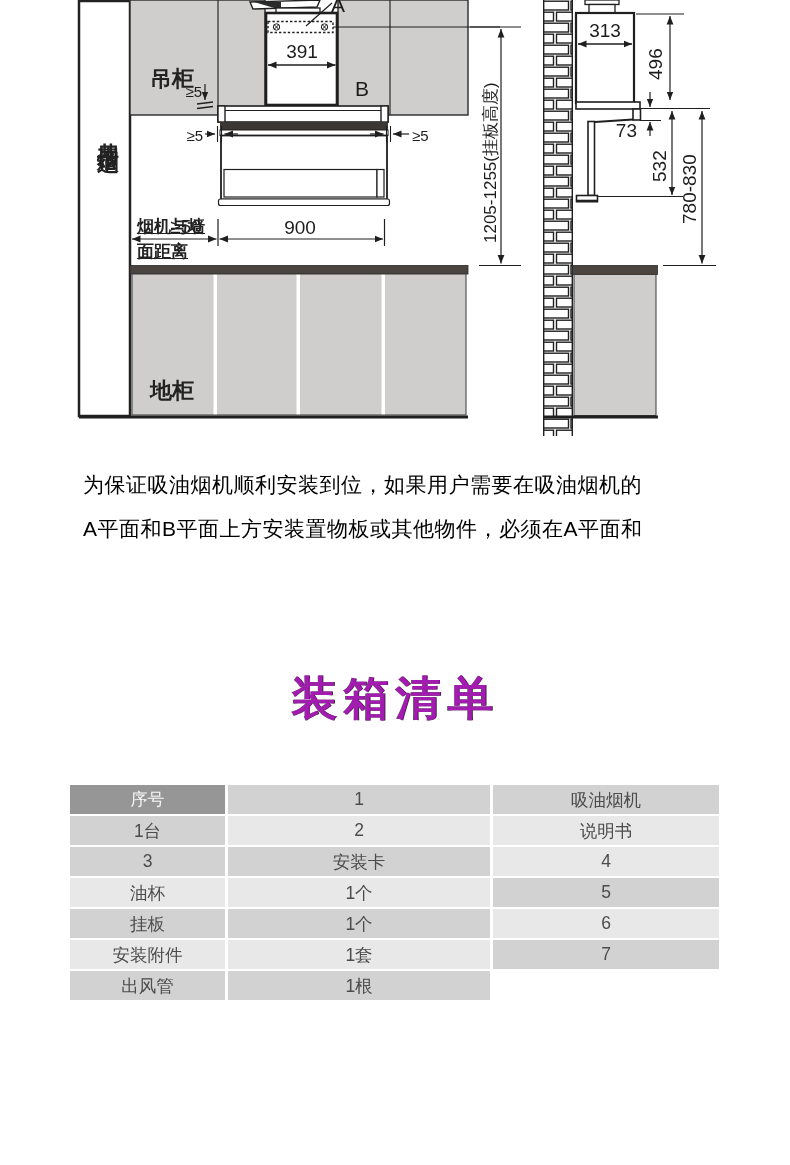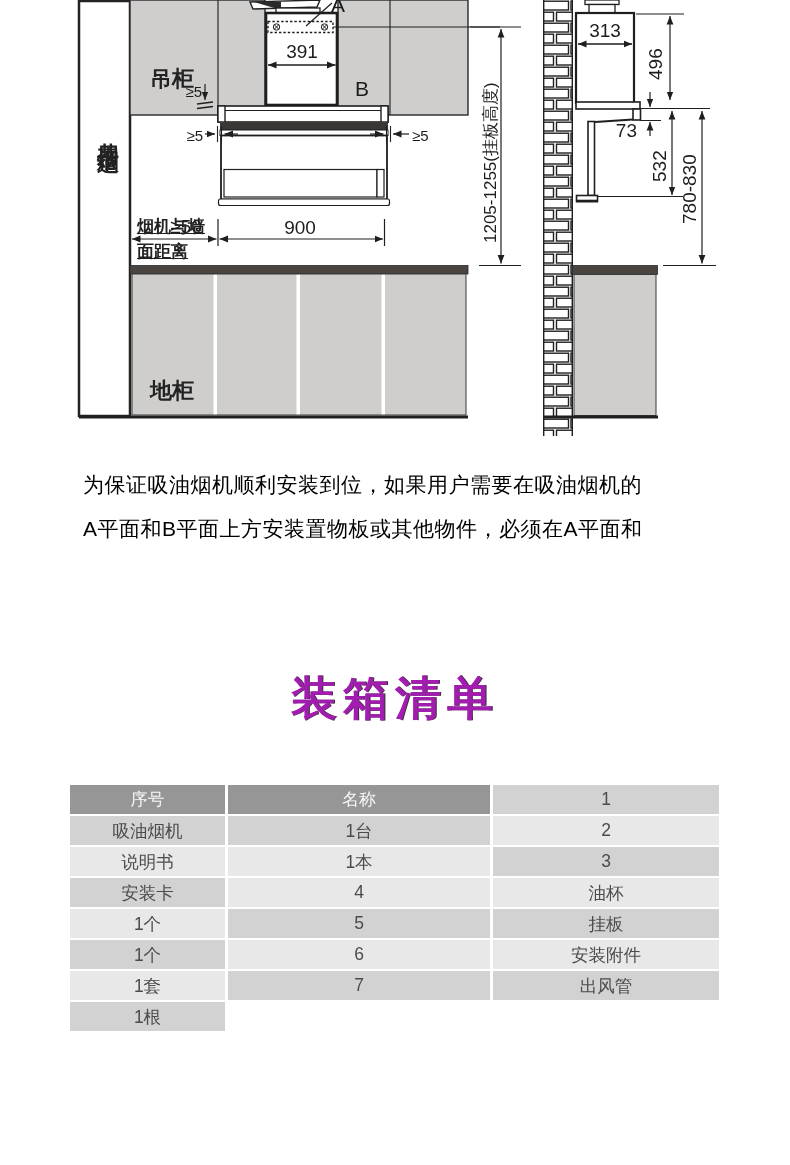--- a/index.html
+++ b/index.html
@@ -220,29 +220,27 @@
 
   <div class="note">
     <div>为保证吸油烟机顺利安装到位，如果用户需要在吸油烟机的</div>
     <div>A平面和B平面上方安装置物板或其他物件，必须在A平面和</div>
   </div>
 
   <div class="list-title">装箱清单</div>
 
   <div class="pack-table">
     <div class="cell head">序号</div>
-    <div class="cell head">名称</div>
 
     <div class="cell row-odd">1</div>
     <div class="cell row-odd">吸油烟机</div>
     <div class="cell row-odd">1台</div>
 
     <div class="cell row-even">2</div>
     <div class="cell row-even">说明书</div>
-    <div class="cell row-even">1本</div>
 
     <div class="cell row-odd">3</div>
     <div class="cell row-odd">安装卡</div>
 
     <div class="cell row-even">4</div>
     <div class="cell row-even">油杯</div>
     <div class="cell row-even">1个</div>
 
     <div class="cell row-odd">5</div>
     <div class="cell row-odd">挂板</div>

